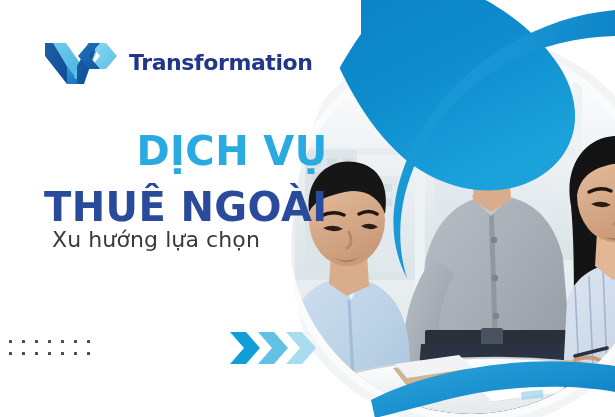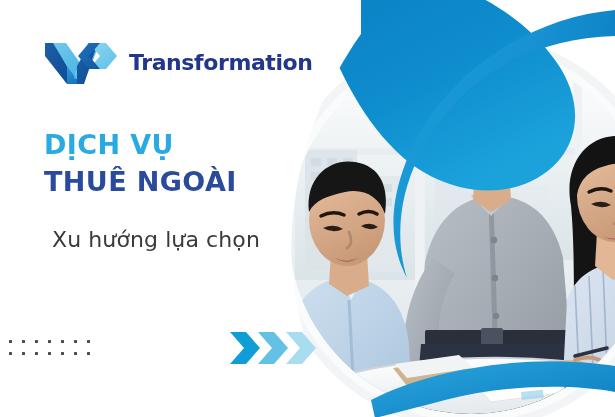--- a/index.html
+++ b/index.html
@@ -48,27 +48,28 @@
 
   
   .headline{
     position:absolute;
     left:44px; top:131px;
     line-height:1.0;
   }
   .headline .l1, .headline .l2{
     font-family:"DejaVu Sans", sans-serif;
     font-weight:bold;
-    font-size:27px;
+    font-size:40px;
     letter-spacing:0.4px;
     display:block;
     white-space:nowrap;
+    text-align:right;
   }
   .headline .l1{color:#29abe2;}
-  .headline .l2{color:#2a4b9b;margin-top:10px;}
+  .headline .l2{color:#2a4b9b;margin-top:16px;}
 
   
   .subhead{
     position:absolute;
     left:52px; top:226px;
     line-height:1.28;
   }
   .subhead span{
     display:block;
     font-family:"DejaVu Sans", sans-serif;

